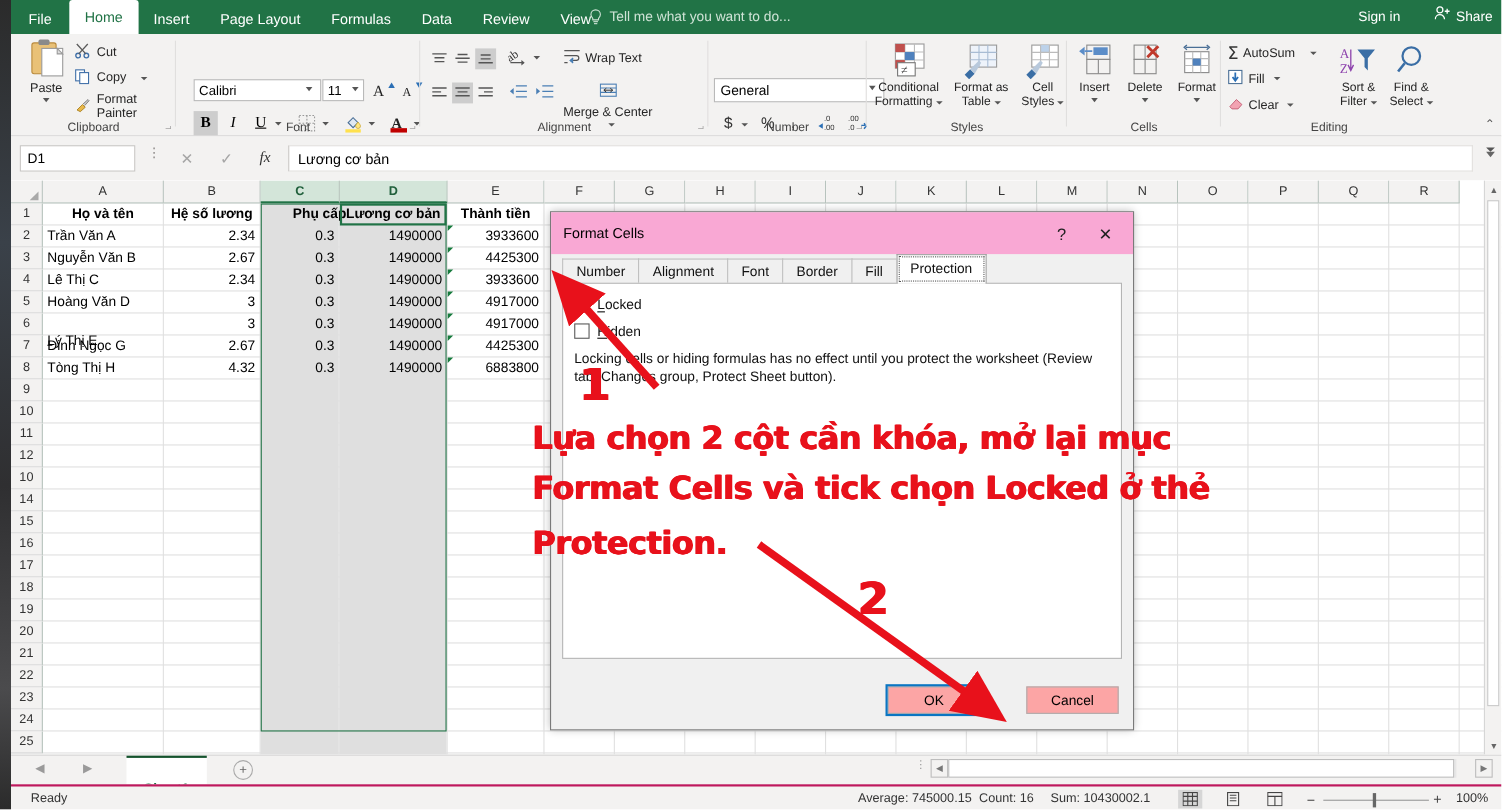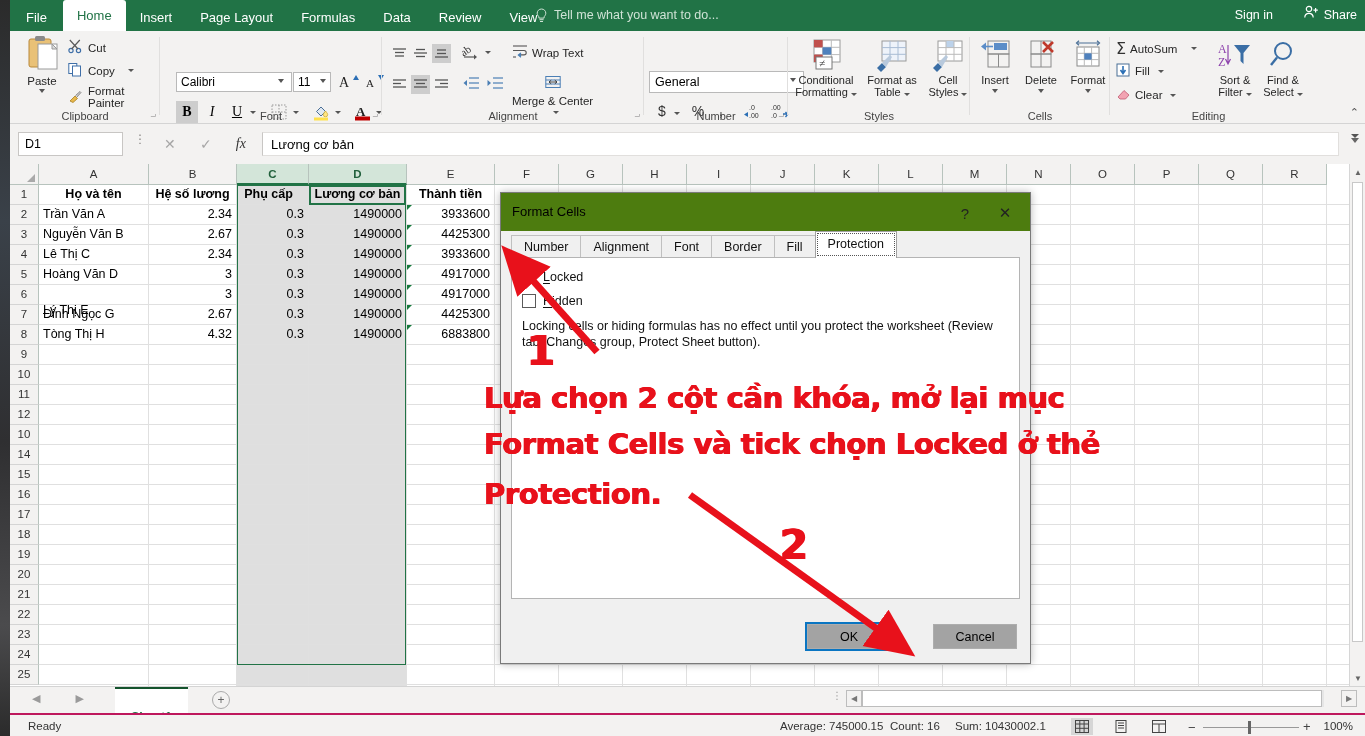--- a/index.html
+++ b/index.html
@@ -102,34 +102,34 @@
   .vsb{ position:absolute; right:0; top:0; width:16px; bottom:0; background:#f3f2f1; border-left:1px solid #d6d6d6; z-index:5;}
   .vsb .arw{ width:16px;height:16px; display:flex;align-items:center;justify-content:center; color:#666; font-size:8px; cursor:pointer;}
   .vsb .thumb{ position:absolute; left:2px; right:2px; top:18px; height:460px; background:#fff; border:1px solid #c8c8c8; cursor:pointer;}
 
   
   .fpt{ position:absolute; left:44px; top:603px; z-index:12; }
 
   
   .dialog{ position:absolute; left:500px; top:192px; width:531px; height:472px; background:#f0f0f0;
       border:1px solid #7a7a7a; box-shadow:0 0 8px rgba(0,0,0,.28); z-index:40; }
-  .dlghdr{ position:absolute; left:0; top:0; right:0; height:38px; background:#4d7c0f; }
+  .dlghdr{ position:absolute; left:0; top:0; right:0; height:38px; background:#f9a8d4; }
   .dlgtitle{ position:absolute; left:11px; top:11px; font-size:13px; color:#000;}
   .dlghelp{ position:absolute; right:52px; top:8px; width:26px;height:24px; display:flex;align-items:center;justify-content:center;font-size:15px;color:#222;cursor:pointer;}
   .dlgclose{ position:absolute; right:8px; top:8px; width:34px;height:24px; display:flex;align-items:center;justify-content:center;font-size:15px;color:#222;cursor:pointer;}
   .tabs2{ position:absolute; left:10px; top:40px; right:10px; height:25px; display:flex; align-items:flex-end;}
   .t2{ height:23px; line-height:22px; padding:0 12px; font-size:12.5px; background:#f0f0f0; border:1px solid #c0c0c0; border-bottom:none; margin-right:-1px; color:#111; cursor:pointer;}
   .t2.active{ height:27px; line-height:25px; background:#fff; border-color:#a0a0a0; position:relative; z-index:3; outline:1px dotted #555; outline-offset:-3px;margin-top:36px;}
   .panel{ position:absolute; left:10px; top:64px; right:10px; height:342px; background:#fff; border:1px solid #b4b4b4; }
   .cbrow{ position:absolute; left:10px; display:flex; align-items:center; gap:7px; font-size:12.5px; color:#111; cursor:pointer;}
   .cbx{ width:14px;height:14px; border:1px solid #5a5a5a; background:#fff; position:relative; }
   .cbx.checked:after{ content:""; position:absolute; left:3px; top:0px; width:5px; height:9px; border:solid #2a2a2a; border-width:0 2px 2px 0; transform:rotate(42deg);}
   .underl{ text-decoration:underline; text-underline-offset:2px;}
   .desc{ position:absolute; left:10px; top:60px; right:16px; font-size:12.5px; color:#111; line-height:16px;}
-  .okbtn,.cancelbtn{ position:absolute; bottom:14px; height:25px; width:84px; font-size:12.5px; background:#a3a3a3; border:1px solid #adadad; cursor:pointer;
+  .okbtn,.cancelbtn{ position:absolute; bottom:14px; height:25px; width:84px; font-size:12.5px; background:#fca5a5; border:1px solid #adadad; cursor:pointer;
         display:flex; align-items:center; justify-content:center; color:#000;}
   .okbtn{ right:139px; outline:2px solid #0a75c2; outline-offset:0px;}
   .cancelbtn{ right:13px;}
 
   
   .anno{ position:absolute; left:0; top:0; width:1365px; height:736px; pointer-events:none; z-index:50;}
   .annotext{ position:absolute; color:#e8111b; font-weight:bold; font-family:"DejaVu Sans", sans-serif;
       font-size:29px; line-height:46px; letter-spacing:-.4px; white-space:nowrap;
       text-shadow:.6px 0 0 #e8111b, -.6px 0 0 #e8111b;}
   .annonum{ position:absolute; color:#e8111b; font-weight:bold; font-family:"DejaVu Sans", sans-serif; font-size:40px;
@@ -714,21 +714,21 @@
         <div class="gline-h" style="top: 359px;"></div>
         <div class="gline-h" style="top: 379px;"></div>
         <div class="gline-h" style="top: 399px;"></div>
         <div class="gline-h" style="top: 419px;"></div>
         <div class="gline-h" style="top: 439px;"></div>
         <div class="gline-h" style="top: 459px;"></div>
         <div class="gline-h" style="top: 479px;"></div>
         <div class="gline-h" style="top: 499px;"></div>
         <div class="cell hdr" style="left: 0px; width: 109px; top: 0px;">Họ và tên</div>
         <div class="cell hdr" style="left: 110px; width: 87px; top: 0px;">Hệ số lương</div>
-        <div class="cell hdr" style="left: 194px; width: 71px; top: 0px;">Phụ cấp</div>
+        <div class="cell hdr" style="left: 216px; width: 71px; top: 0px;">Phụ cấp</div>
         <div class="cell hdr" style="left: 270px; width: 97px; top: 0px;">Lương cơ bản</div>
         <div class="cell hdr" style="left: 368px; width: 87px; top: 0px;">Thành tiền</div>
         <div class="cell " style="left: 0px; width: 109px; top: 20px;">Trần Văn A</div>
         <div class="cell r" style="left: 110px; width: 87px; top: 20px;">2.34</div>
         <div class="cell r" style="left: 198px; width: 71px; top: 20px;">0.3</div>
         <div class="cell r" style="left: 270px; width: 97px; top: 20px;">1490000</div>
         <div class="cell r" style="left: 368px; width: 87px; top: 20px;">3933600</div>
         <div class="gtri" style="left: 368px; top: 20px;"></div>
         <div class="cell " style="left: 0px; width: 109px; top: 40px;">Nguyễn Văn B</div>
         <div class="cell r" style="left: 110px; width: 87px; top: 40px;">2.67</div>

